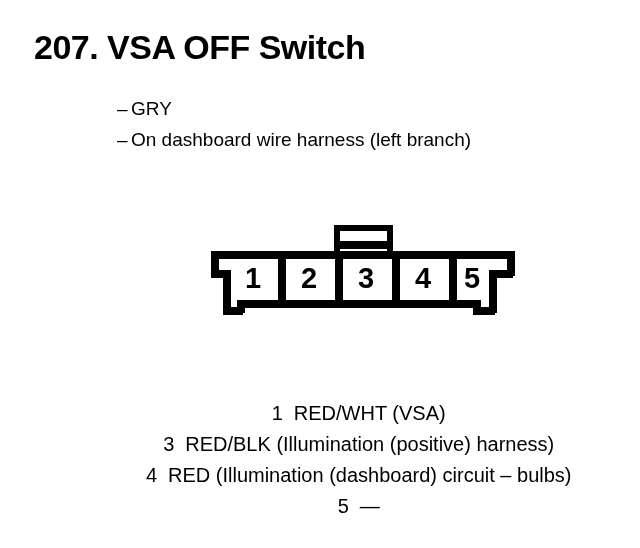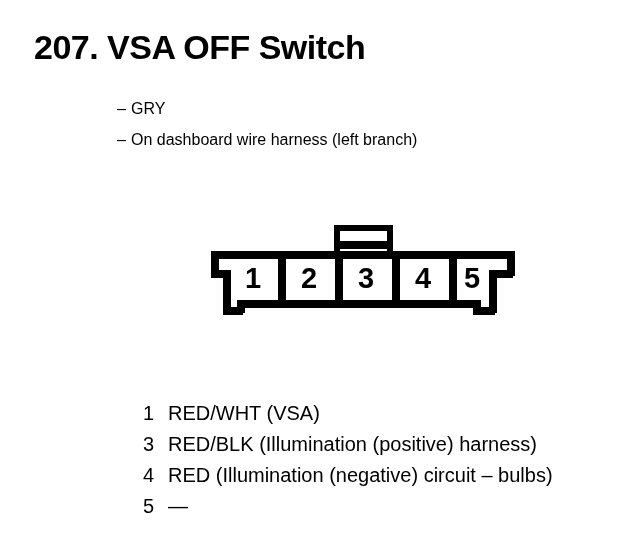--- a/index.html
+++ b/index.html
@@ -24,21 +24,21 @@
     white-space: nowrap;
   }
   .bullets {
     position: absolute;
     left: 97px;
     top: 73px;
   }
   .bullet-row {
     height: 31px;
     line-height: 31px;
-    font-size: 16px;
+    font-size: 19px;
     white-space: nowrap;
   }
   .bullet-dash {
     display: inline-block;
     width: 14px;
   }
   
   .connector {
     position: absolute;
     left: 200px;
@@ -75,20 +75,21 @@
     line-height: 47px;
     text-align: center;
     font-size: 29px;
     font-weight: bold;
   }
   
   .pin-table {
     position: absolute;
     left: 123px;
     top: 378px;
+    text-align: center;
   }
   .pin-row {
     height: 31px;
     line-height: 31px;
     font-size: 20px;
     white-space: nowrap;
   }
   .pin-no {
     display: inline-block;
     width: 25px;
@@ -141,20 +142,20 @@
   </div>
 
   <div class="pin-table">
     <div class="pin-row">
       <span class="pin-no">1</span><span>RED/WHT (VSA)</span>
     </div>
     <div class="pin-row">
       <span class="pin-no">3</span><span>RED/BLK (Illumination (positive) harness)</span>
     </div>
     <div class="pin-row">
-      <span class="pin-no">4</span><span>RED (Illumination (negative) circuit – bulbs)</span>
+      <span class="pin-no">4</span><span>RED (Illumination (dashboard) circuit – bulbs)</span>
     </div>
     <div class="pin-row">
       <span class="pin-no">5</span><span>—</span>
     </div>
   </div>
 
 </div>
 
 </body></html>

